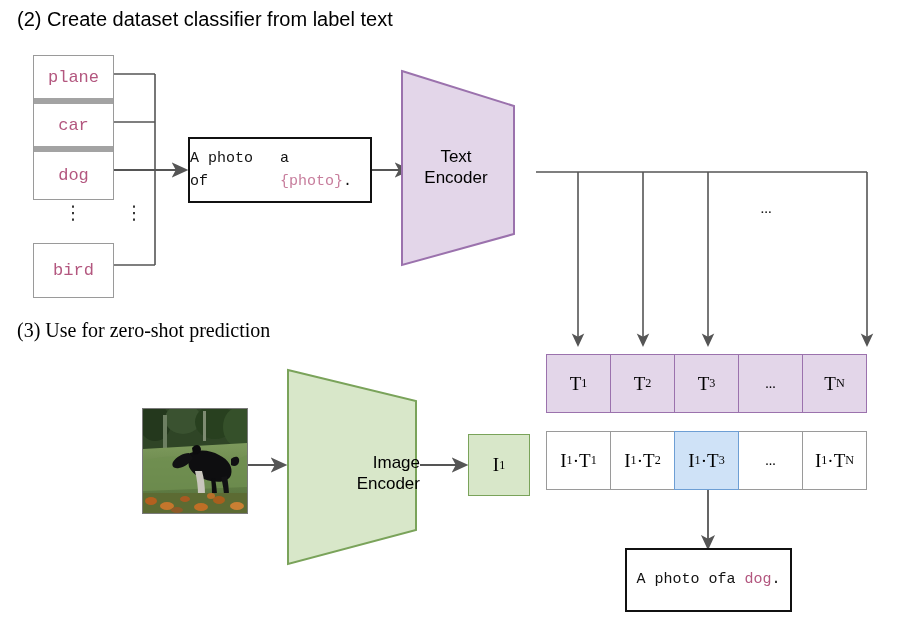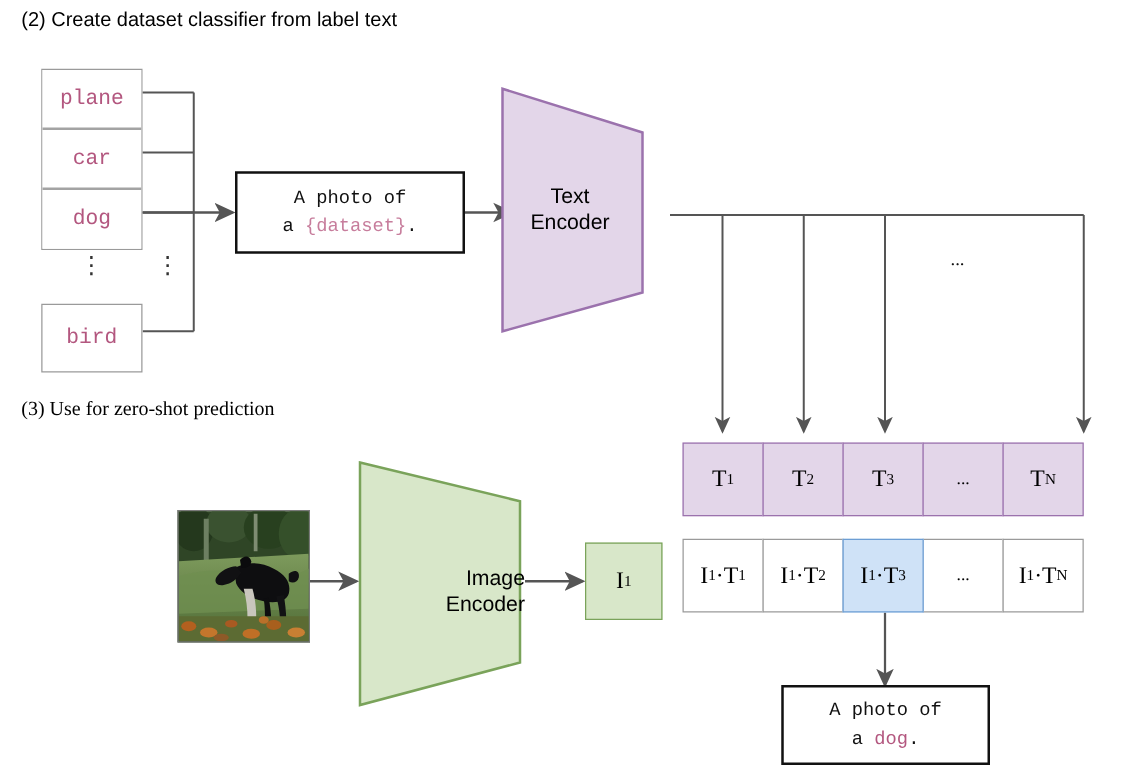--- a/index.html
+++ b/index.html
@@ -5,46 +5,46 @@
   html,body{margin:0;padding:0;background:#ffffff;}
   body{
     width:906px;height:624px;position:relative;overflow:hidden;
     font-family:"Liberation Sans", sans-serif;
     color:#000;
   }
   .abs{position:absolute;}
 
   
   .heading{
-    font-size:16px;font-weight:400;color:#000;white-space:nowrap;
+    font-size:20px;font-weight:400;color:#000;white-space:nowrap;
     font-family:"Liberation Sans", sans-serif;
   }
 
   
   .label-box{
     border:1px solid #9a9a9a;
     background:#ffffff;
     display:flex;align-items:center;justify-content:center;
     font-family:"Liberation Mono","DejaVu Sans Mono",monospace;
     font-size:17px;color:#b3577f;
     box-sizing:border-box;
   }
   .label-stack{border:1px solid #9a9a9a;box-sizing:border-box;}
-  .label-stack .label-box{border:none;border-bottom:2px solid #a3a3a3;}
+  .label-stack .label-box{border:none;border-bottom:6px solid #a3a3a3;}
   .label-stack .label-box:last-child{border-bottom:none;}
 
   .vdots{
     font-size:19px;color:#333;letter-spacing:0;
     line-height:1;text-align:center;font-family:"Liberation Serif",serif;
   }
 
   
   .prompt-box{
     border:2px solid #111;background:#fff;box-sizing:border-box;
-    display:flex;flex-direction:column;align-items:center;justify-content:center;
+    display:flex;flex-direction:row;align-items:center;justify-content:center;
     font-family:"Liberation Mono","DejaVu Sans Mono",monospace;
     font-size:15px;color:#111;line-height:1.55;
   }
   .pink{color:#c77d9c;}
   .pink-strong{color:#b3577f;}
 
   
   .enc-label{
     position:absolute;left:0;right:0;text-align:center;
     font-size:17px;color:#000;line-height:1.25;
@@ -132,21 +132,21 @@
 </div>
 
 <div class="abs vdots" style="left:62px;top:203px;width:22px;">⋮</div>
 <div class="abs vdots" style="left:123px;top:203px;width:22px;">⋮</div>
 
 <div class="abs label-box" style="left:33px;top:243px;width:81px;height:55px;">bird</div>
 
 <div class="abs prompt-box" style="left:188px;top:137px;width:184px;height:66px;">
   <div>A photo of</div>
   <div>
-    <span>a </span><span class="pink">{dataset}</span><span>.</span>
+    <span>a </span><span class="pink">{photo}</span><span>.</span>
   </div>
 </div>
 
 <div class="abs" style="left:396px;top:66px;width:144px;height:204px;">
   <svg width="144" height="204" viewBox="0 0 144 204" style="position:absolute;left:0;top:0;">
     <polygon points="6,5 118,40 118,168 6,199" fill="#e3d6e9" stroke="#9b72ad" stroke-width="2"></polygon>
   </svg>
   <div class="enc-label" style="top:80px;left:-2px;width:124px;">
     <div>Text</div>
     <div>Encoder</div>

